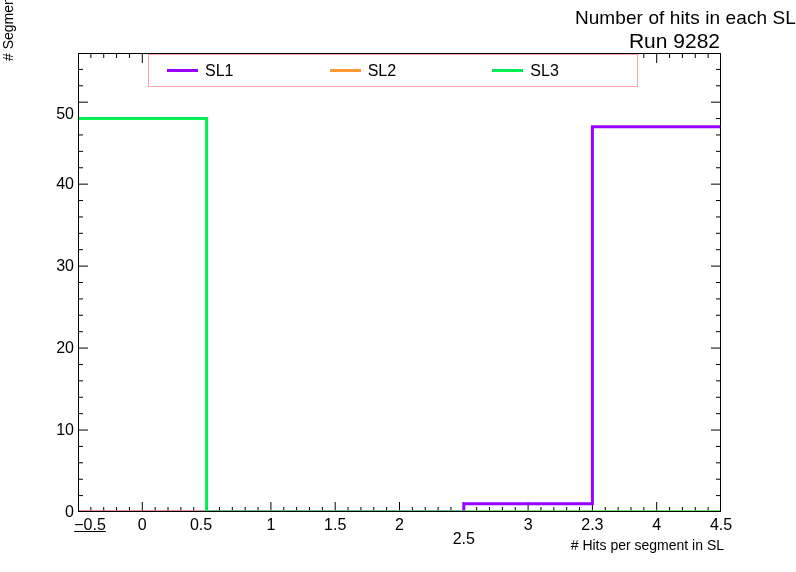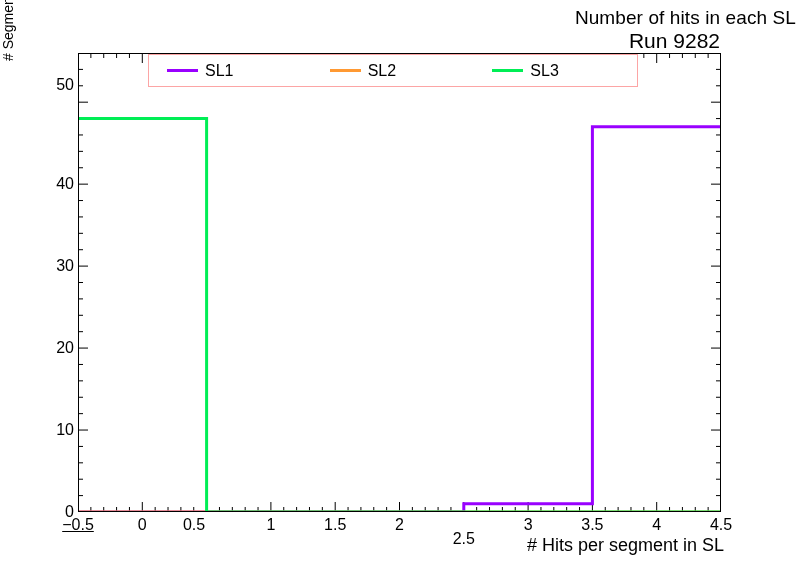--- a/index.html
+++ b/index.html
@@ -59,21 +59,21 @@
     display: block;
     position: absolute;
     left: 9px;
     top: 0px;
     white-space: nowrap;
   }
   .xlabel {
     position: absolute;
     right: 72px;
     top: 537px;
-    font-size: 18px;
+    font-size: 14px;
     line-height: 16px;
     white-space: nowrap;
     text-align: right;
   }
 
   
   #frame {
     position: absolute;
     left: 78px;
     top: 53px;
@@ -329,32 +329,32 @@
       </svg>
     <div id="frame-border"></div>
   </div>
 
   <div id="ytick-labels">
       <div class="ytick-label" style="top: 512px;">0</div>
       <div class="ytick-label" style="top: 430.036px;">10</div>
       <div class="ytick-label" style="top: 348.071px;">20</div>
       <div class="ytick-label" style="top: 266.107px;">30</div>
       <div class="ytick-label" style="top: 184.143px;">40</div>
-      <div class="ytick-label" style="top: 85px;">50</div>
+      <div class="ytick-label" style="top: 114px;">50</div>
     </div>
   <div id="xtick-labels">
-      <div class="xtick-label" style="left: 78px; text-decoration: underline;">−0.5</div>
+      <div class="xtick-label" style="left: 90px; text-decoration: underline;">−0.5</div>
       <div class="xtick-label" style="left: 142.3px;">0</div>
-      <div class="xtick-label" style="left: 194px;">0.5</div>
+      <div class="xtick-label" style="left: 201px;">0.5</div>
       <div class="xtick-label" style="left: 270.9px;">1</div>
       <div class="xtick-label" style="left: 335.2px;">1.5</div>
       <div class="xtick-label" style="left: 399.5px;">2</div>
       <div class="xtick-label" style="left: 463.8px; margin-top: 14px;">2.5</div>
       <div class="xtick-label" style="left: 528.1px;">3</div>
-      <div class="xtick-label" style="left: 592.4px;">3.5</div>
+      <div class="xtick-label" style="left: 592.4px;">2.3</div>
       <div class="xtick-label" style="left: 656.7px;">4</div>
       <div class="xtick-label" style="left: 721px;">4.5</div>
     </div>
 
   <div id="legend">
       <div class="legend-entry">
         <span class="legend-swatch" style="background: rgb(153, 0, 255);"></span>
         <span class="legend-text">SL1</span>
       </div>
       <div class="legend-entry">

